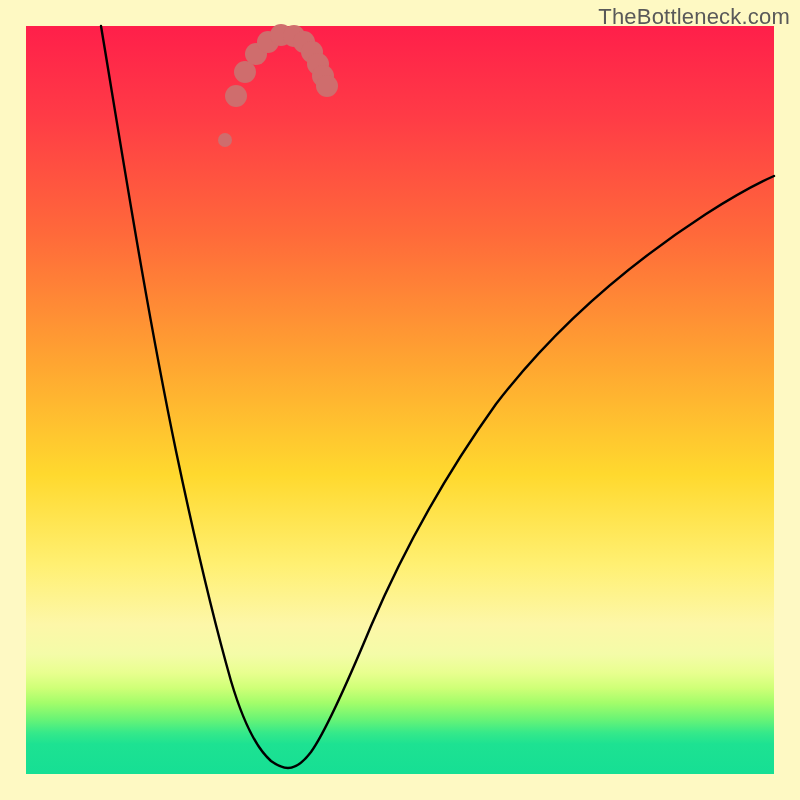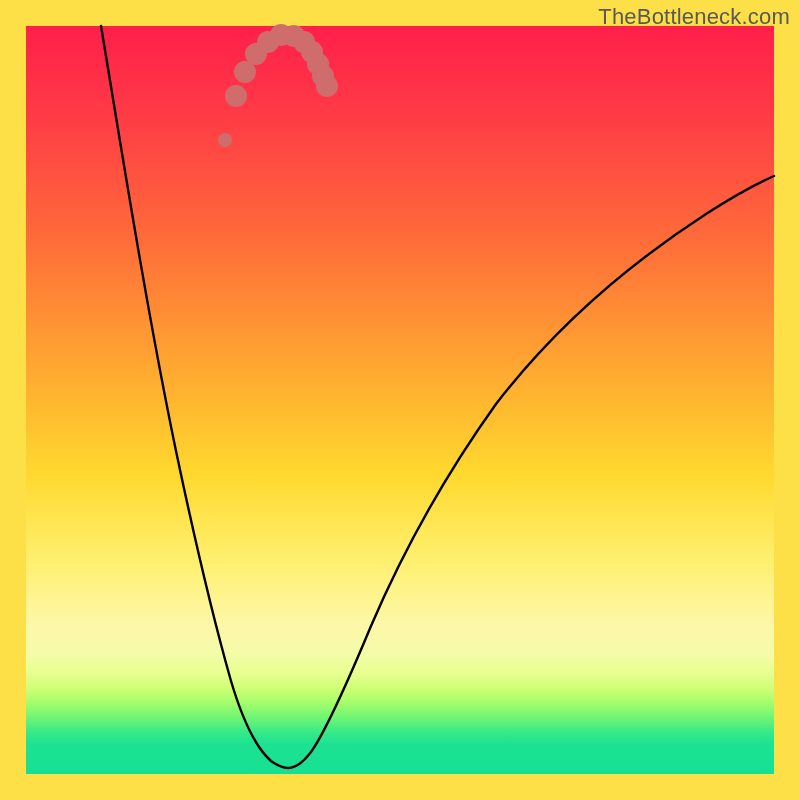--- a/index.html
+++ b/index.html
@@ -7,21 +7,21 @@
     padding: 0;
     width: 800px;
     height: 800px;
     overflow: hidden;
     background: #000;
     font-family: Arial, Helvetica, sans-serif;
   }
   .frame {
     position: absolute;
     inset: 0;
-    background: #fde047;
+    background: #fef9c3;
   }
   .plot {
     position: absolute;
     left: 26px;
     top: 26px;
     width: 748px;
     height: 748px;
     
     background: linear-gradient(
       to bottom,

